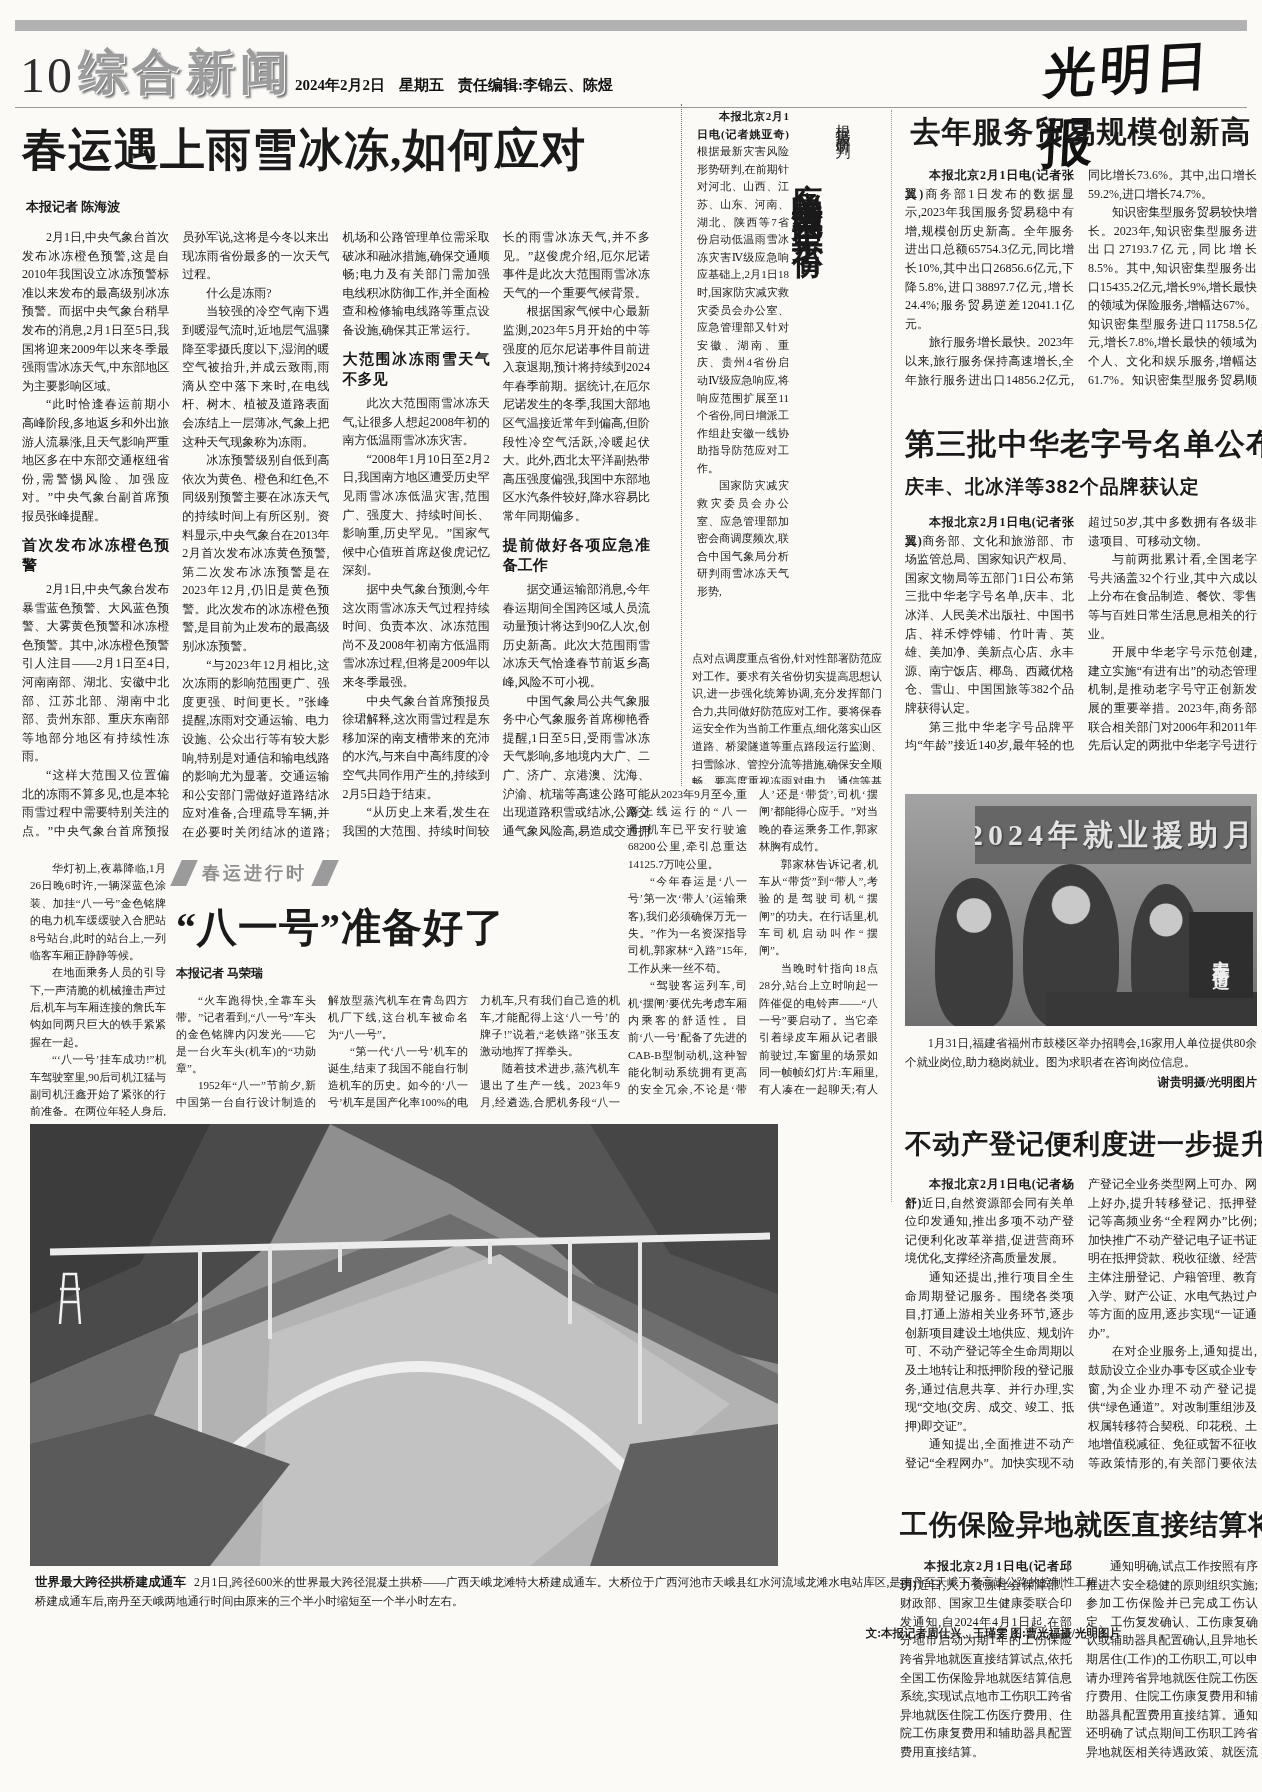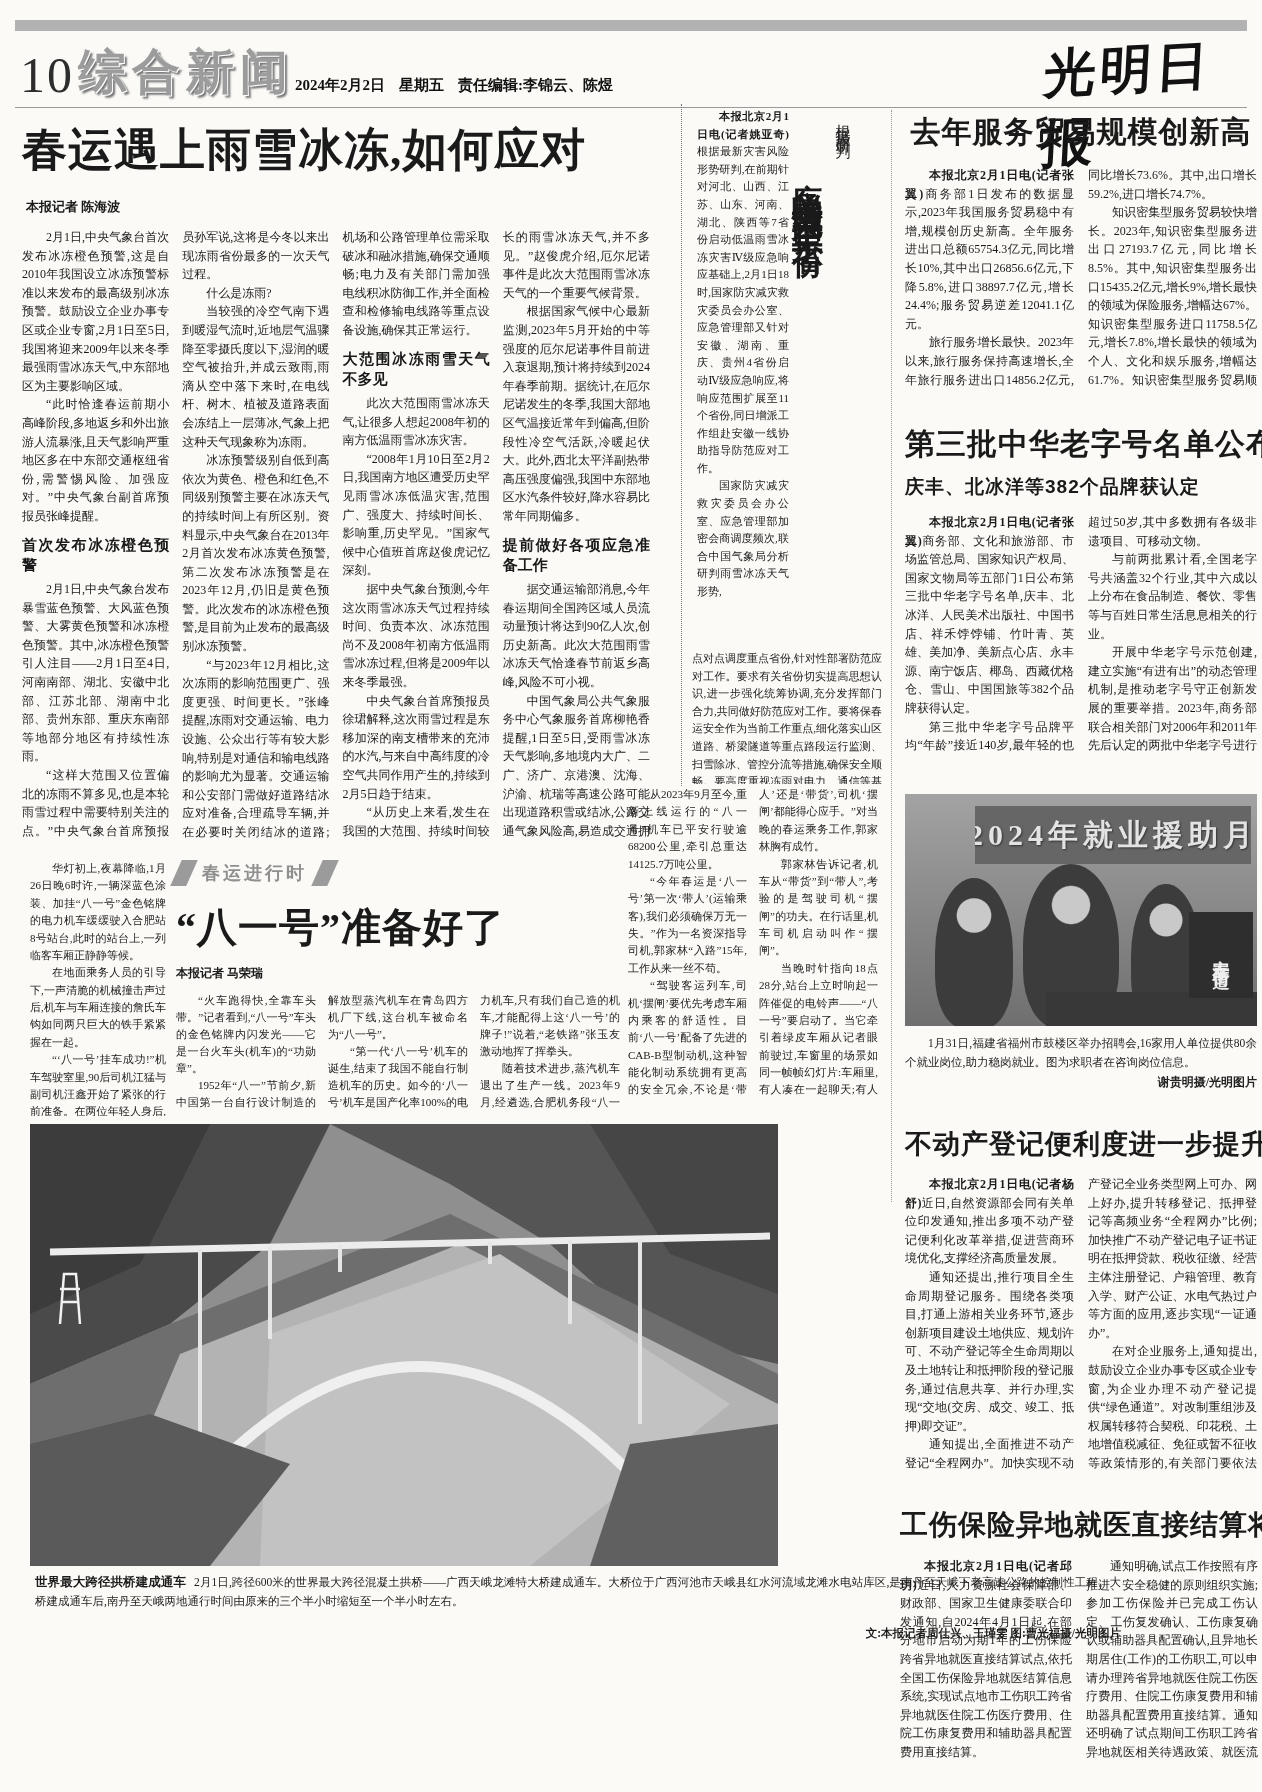--- a/index.html
+++ b/index.html
@@ -101,21 +101,21 @@
   <div class="abs" id="secttitle">综合新闻</div>
   <div class="abs" id="dateline">
     <span>2024年2月2日</span><span>星期五</span><span>责任编辑:李锦云、陈煜</span>
   </div>
   <div class="abs" id="masthead">光明日报</div>
   <div class="abs" id="headrule"></div>
 
   <h1 class="abs" id="main-title">春运遇上雨雪冰冻,如何应对</h1>
   <div class="abs" id="main-byline">本报记者  陈海波</div>
   <div class="abs" id="main-cols">
-    <p class="para">2月1日,中央气象台首次发布冰冻橙色预警,这是自2010年我国设立冰冻预警标准以来发布的最高级别冰冻预警。鼓励设立企业办事专区或企业专窗,2月1日至5日,我国将迎来2009年以来冬季最强雨雪冰冻天气,中东部地区为主要影响区域。</p>
+    <p class="para">2月1日,中央气象台首次发布冰冻橙色预警,这是自2010年我国设立冰冻预警标准以来发布的最高级别冰冻预警。而据中央气象台稍早发布的消息,2月1日至5日,我国将迎来2009年以来冬季最强雨雪冰冻天气,中东部地区为主要影响区域。</p>
     <p class="para">“此时恰逢春运前期小高峰阶段,多地返乡和外出旅游人流暴涨,且天气影响严重地区多在中东部交通枢纽省份,需警惕风险、加强应对。”中央气象台副首席预报员张峰提醒。</p>
     <h3 class="subhead">首次发布冰冻橙色预警</h3>
     <p class="para">2月1日,中央气象台发布暴雪蓝色预警、大风蓝色预警、大雾黄色预警和冰冻橙色预警。其中,冰冻橙色预警引人注目——2月1日至4日,河南南部、湖北、安徽中北部、江苏北部、湖南中北部、贵州东部、重庆东南部等地部分地区有持续性冻雨。</p>
     <p class="para">“这样大范围又位置偏北的冻雨不算多见,也是本轮雨雪过程中需要特别关注的点。”中央气象台首席预报员孙军说,这将是今冬以来出现冻雨省份最多的一次天气过程。</p>
     <p class="para">什么是冻雨?</p>
     <p class="para">当较强的冷空气南下遇到暖湿气流时,近地层气温骤降至零摄氏度以下,湿润的暖空气被抬升,并成云致雨,雨滴从空中落下来时,在电线杆、树木、植被及道路表面会冻结上一层薄冰,气象上把这种天气现象称为冻雨。</p>
     <p class="para">冰冻预警级别自低到高依次为黄色、橙色和红色,不同级别预警主要在冰冻天气的持续时间上有所区别。资料显示,中央气象台在2013年2月首次发布冰冻黄色预警,第二次发布冰冻预警是在2023年12月,仍旧是黄色预警。此次发布的冰冻橙色预警,是目前为止发布的最高级别冰冻预警。</p>
     <p class="para">“与2023年12月相比,这次冻雨的影响范围更广、强度更强、时间更长。”张峰提醒,冻雨对交通运输、电力设施、公众出行等有较大影响,特别是对通信和输电线路的影响尤为显著。交通运输和公安部门需做好道路结冰应对准备,合理疏导车辆,并在必要时关闭结冰的道路;机场和公路管理单位需采取破冰和融冰措施,确保交通顺畅;电力及有关部门需加强电线积冰防御工作,并全面检查和检修输电线路等重点设备设施,确保其正常运行。</p>
     <h3 class="subhead">大范围冰冻雨雪天气不多见</h3>
     <p class="para">此次大范围雨雪冰冻天气,让很多人想起2008年初的南方低温雨雪冰冻灾害。</p>

